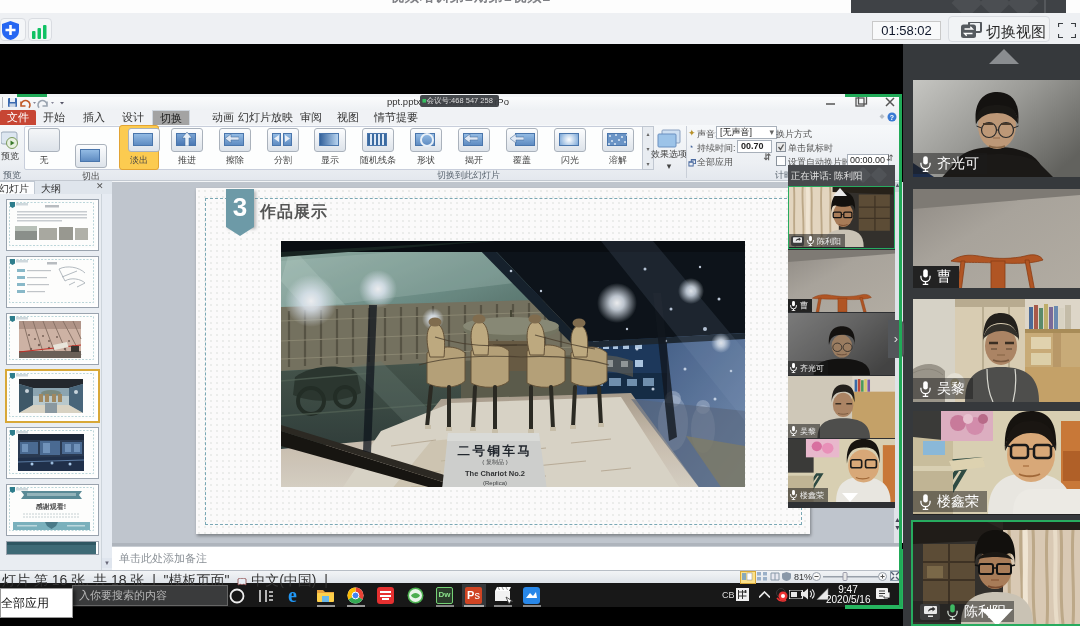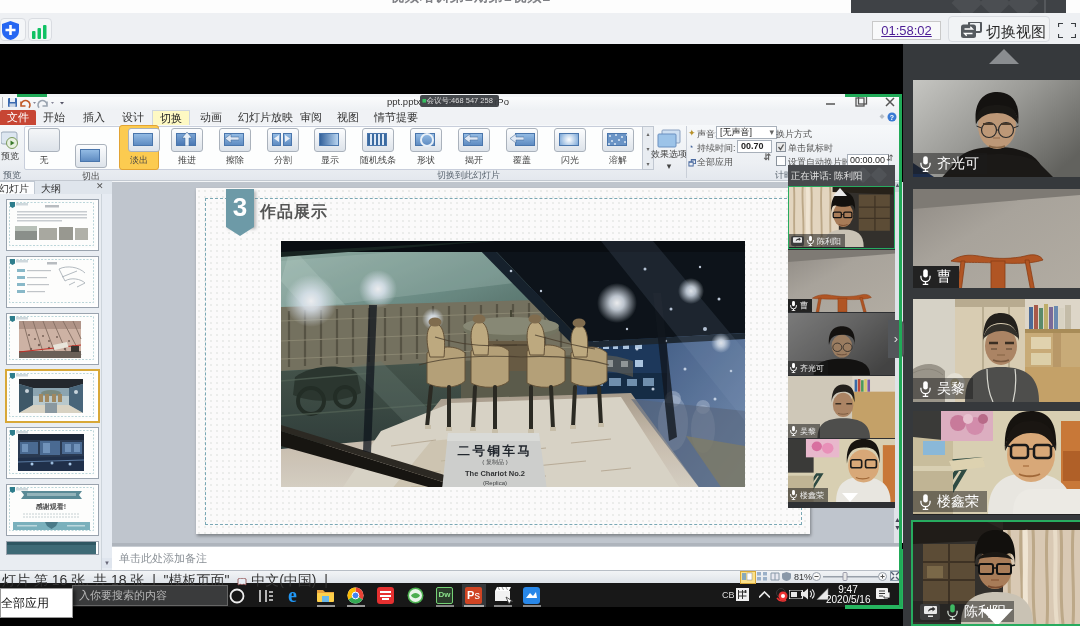--- a/index.html
+++ b/index.html
@@ -5,36 +5,36 @@
 html,body{margin:0;padding:0;}
 body{width:1080px;height:626px;overflow:hidden;position:relative;background:#000;font-family:"Liberation Sans",sans-serif;}
 .abs{position:absolute;}
 svg{display:block;}
 
 #topwhite{left:0;top:0;width:1080px;height:13px;background:#fdfdfd;overflow:hidden;}
 #topcut{left:390px;top:-12px;width:240px;height:21px;color:#7e7f84;font-size:14px;font-weight:bold;letter-spacing:1px;}
 #topdark{left:851px;top:0;width:215px;height:13px;background:#3f4246;overflow:hidden;}
 #toolbar{left:0;top:13px;width:1080px;height:31px;background:#eef0f3;}
 .tbtn{position:absolute;top:5px;height:21px;border:1px solid #d9dce1;border-radius:4px;}
-#timerbox{left:872px;top:8px;width:67px;height:17px;border:1px solid #c9c9c9;background:#f8f9fa;color:#4c1d95;font-size:13px;text-align:center;line-height:17px;text-decoration:underline;}
+#timerbox{left:872px;top:8px;width:67px;height:17px;border:1px solid #c9c9c9;background:#f8f9fa;color:#0f172a;font-size:13px;text-align:center;line-height:17px;}
 #swlabel{left:986px;top:10px;font-size:15px;color:#2a2a2a;}
 
 #share{left:0;top:44px;width:903px;height:582px;background:#000;}
 
 #ppt{left:0;top:94px;width:902px;height:513px;background:#f2f4f6;}
 #pptgreen{left:0;top:94px;width:902px;height:513px;border-right:3px solid #21aa58;box-sizing:border-box;pointer-events:none;z-index:50;}
 #titlebar{left:0;top:97px;width:899px;height:13px;background:linear-gradient(#fafbfc,#eef1f4);}
 #ptitle{left:387px;top:96px;font-size:9.5px;color:#333;width:122px;overflow:hidden;white-space:nowrap;}
 #meetpill{left:420px;top:95px;width:77px;height:12px;background:rgba(55,58,62,0.93);border-radius:2px;color:#ddd;font-size:7.5px;line-height:12px;padding-left:2px;z-index:5;letter-spacing:0;}
 #winctl{left:812px;top:96px;width:88px;height:13px;color:#555;}
 
 #tabrow{left:0;top:110px;width:899px;height:15px;background:#f0f2f5;border-bottom:1px solid #cfd6de;}
 .rtab{position:absolute;top:0;height:15px;font-size:11px;color:#333;line-height:15px;padding:0 7px;}
 #tabfile{background:#c74634;color:#fff;border-radius:2px 2px 0 0;}
-#tabsel{background:#fef9c3;border:1px solid #cfd6de;border-bottom:none;color:#222;}
+#tabsel{background:#a3a3a3;border:1px solid #cfd6de;border-bottom:none;color:#222;}
 
 #ribbon{left:0;top:125px;width:899px;height:55px;background:linear-gradient(#f6f8fa,#eceff3 70%,#e4e8ee);border-bottom:1px solid #c3c9d1;}
 .gitem{position:absolute;top:128px;width:44px;text-align:center;font-size:9px;color:#444;}
 .gico{margin:0 auto;width:30px;height:22px;border:1px solid #aab2bc;border-radius:3px;background:linear-gradient(#fcfdfe,#dde3ea);position:relative;}
 .gscr{position:absolute;left:4px;top:4px;width:18px;height:11px;background:linear-gradient(#93bbe4,#5f8cc2);border:1px solid #4a76ac;}
 .glab{margin-top:2px;}
 .gsel{background:#fccb50;border:1px solid #e2a434;border-radius:3px;}
 .rghost{position:absolute;font-size:9px;color:#555;}
 .rbox{position:absolute;border:1px solid #a8b0ba;background:#fff;font-size:9px;color:#222;}
 .chk{position:absolute;width:8px;height:8px;border:1px solid #8a929c;background:#fdfdfd;}
@@ -154,21 +154,21 @@
       <circle cx="13" cy="5" r="4.5" fill="#3a7ad4"></circle>
       <text x="13" y="8" font-size="7" fill="#fff" text-anchor="middle" font-weight="bold">?</text>
     </svg>
   </div>
 <div class="abs" id="tabrow">
   <div class="rtab" id="tabfile" style="left:0px;">文件</div>
   <div class="rtab" style="left:36px;">开始</div>
   <div class="rtab" style="left:76px;">插入</div>
   <div class="rtab" style="left:115px;">设计</div>
   <div class="rtab" id="tabsel" style="left:152px;">切换</div>
-  <div class="rtab" style="left:193px;text-align:right;">动画</div>
+  <div class="rtab" style="left:205px;text-align:right;">动画</div>
   <div class="rtab" style="left:231px;">幻灯片放映</div>
   <div class="rtab" style="left:293px;">审阅</div>
   <div class="rtab" style="left:330px;">视图</div>
   <div class="rtab" style="left:367px;">情节提要</div>
 </div>
 <div class="abs" id="ribbon"></div>
 
 <div class="abs" style="left:0;top:130px;width:20px;height:36px;">
 <svg width="18" height="20" style="margin-left:1px;">
       <rect x="0" y="2" width="16" height="12" rx="2" fill="#dce6f0" stroke="#9aa8b8"></rect>

